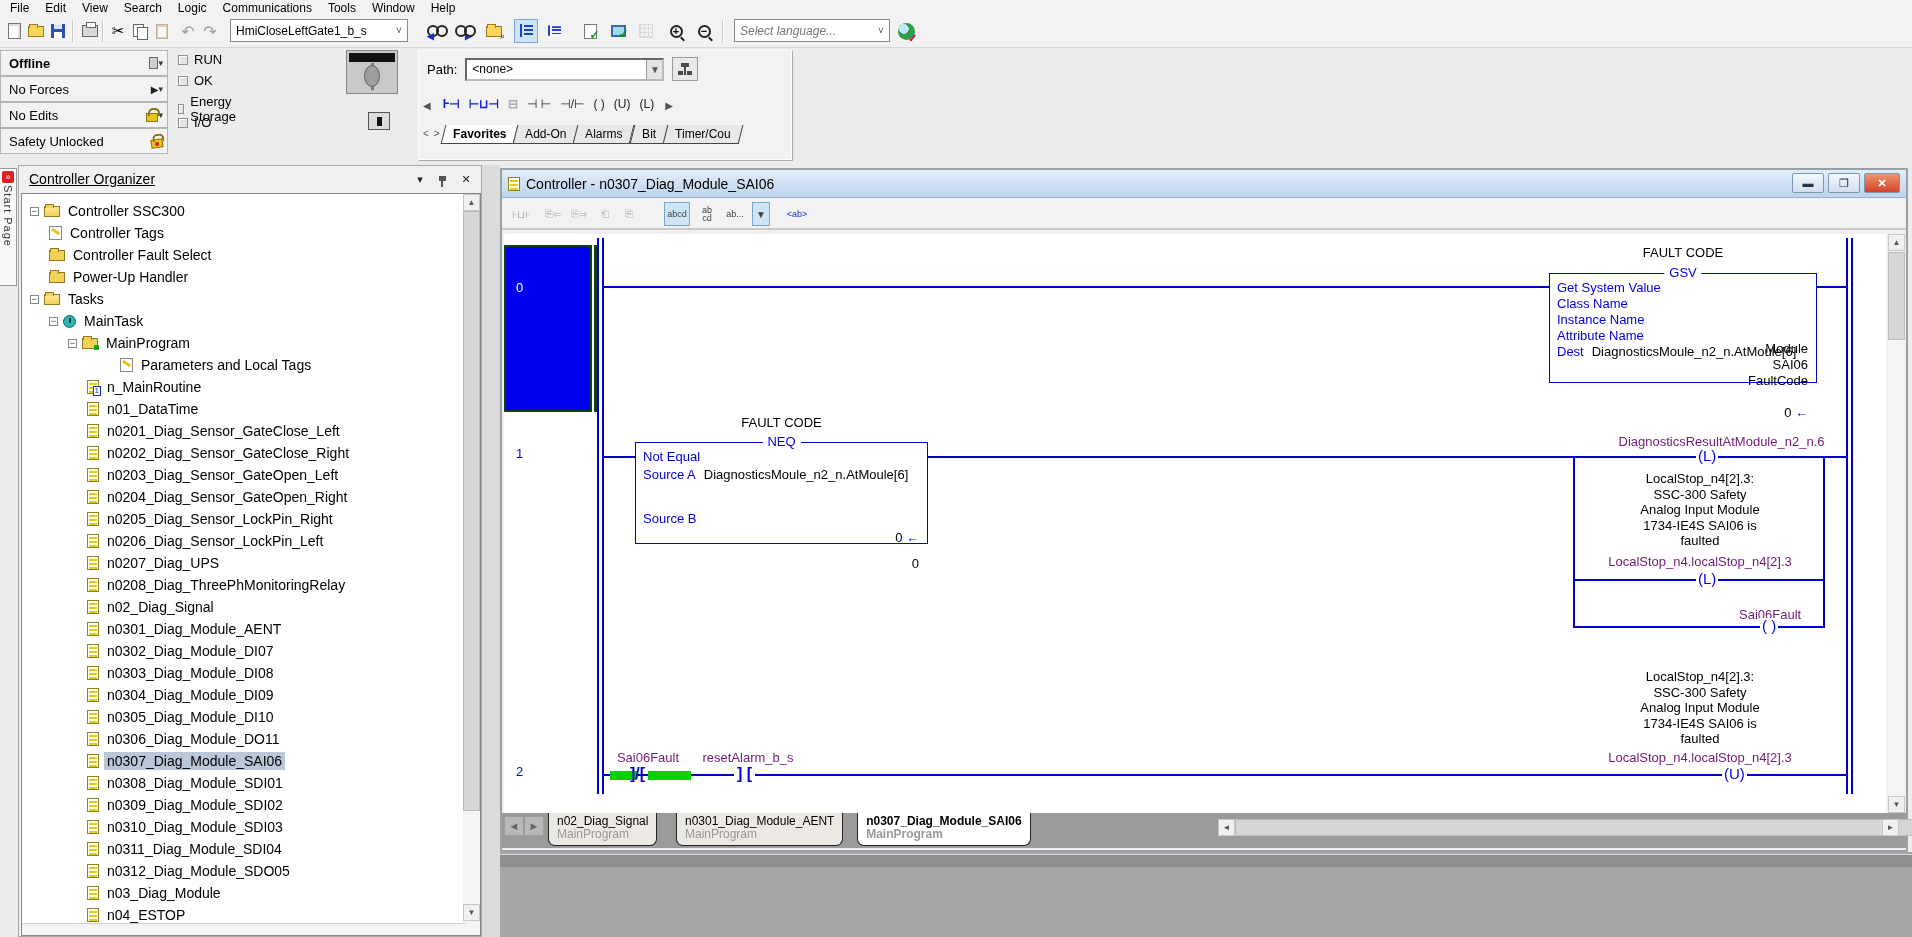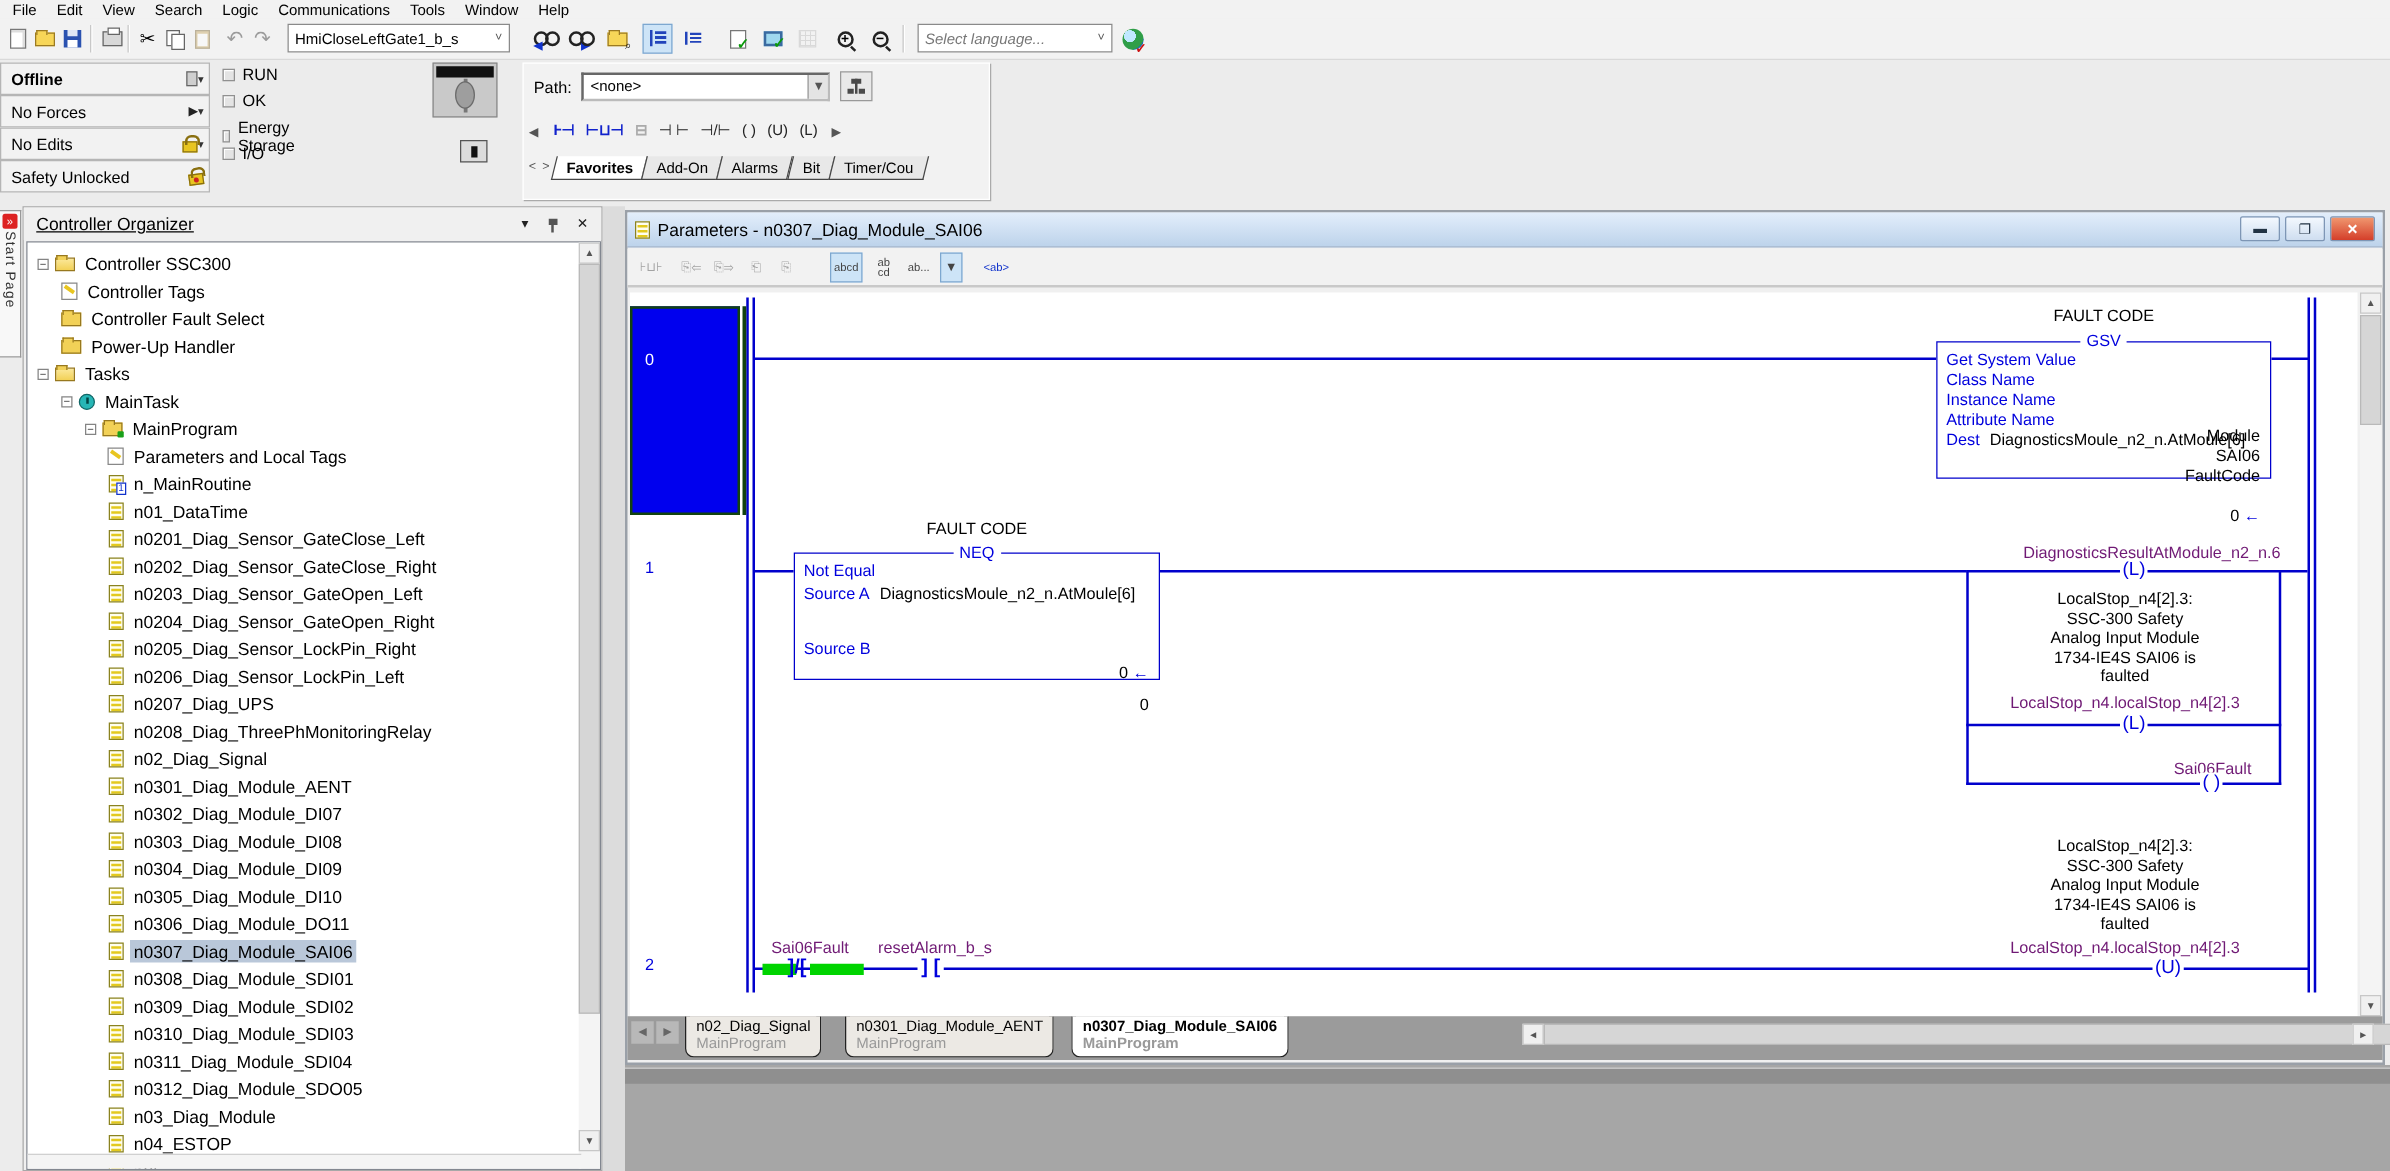--- a/index.html
+++ b/index.html
@@ -385,21 +385,21 @@
           <div class="trow" style="top: 116px; padding-left: 27px;">
             <span class="texp">−</span>
             <span class="ti ti-task"></span>
             <span class="tlabel">MainTask</span>
           </div>
           <div class="trow" style="top: 138px; padding-left: 46px;">
             <span class="texp">−</span>
             <span class="ti ti-program"></span>
             <span class="tlabel">MainProgram</span>
           </div>
-          <div class="trow" style="top: 160px; padding-left: 64px;">
+          <div class="trow" style="top: 160px; padding-left: 98px;">
             <span class="ti ti-tags"></span>
             <span class="tlabel">Parameters and Local Tags</span>
           </div>
           <div class="trow" style="top: 182px; padding-left: 65px;">
             <span class="ti ti-routine-main"></span>
             <span class="tlabel">n_MainRoutine</span>
           </div>
           <div class="trow" style="top: 204px; padding-left: 65px;">
             <span class="ti ti-routine"></span>
             <span class="tlabel">n01_DataTime</span>
@@ -507,21 +507,21 @@
       <div class="sb-thumb" style="right:0;top:17px;width:17px;height:600px"></div>
       <div class="sb-btn" style="right:0;top:710px">▼</div>
 
       <div class="sb-track" style="left:0;bottom:0;height:12px;width:443px;border-top:1px solid #d0d0d0"></div>
     </div>
   </div>
 
   <div id="editor">
     <div id="ed-title">
       <span class="ti ti-routine"></span>
-      <span>Parameters - n0307_Diag_Module_SAI06</span>
+      <span>Controller - n0307_Diag_Module_SAI06</span>
       <span class="winbtn" style="right:82px">▬</span>
       <span class="winbtn" style="right:46px">❐</span>
       <span class="winbtn close" style="right:6px">✕</span>
     </div>
     <div id="ed-toolbar">
       <span class="edi" style="left:6px;opacity:.45">⊦⊔⊦</span>
       <span class="edi" style="left:38px;opacity:.45">⎘⇐</span>
       <span class="edi" style="left:64px;opacity:.45">⎘⇒</span>
       <span class="edi" style="left:90px;opacity:.45">⎗</span>
       <span class="edi" style="left:114px;opacity:.45">⎘</span>

